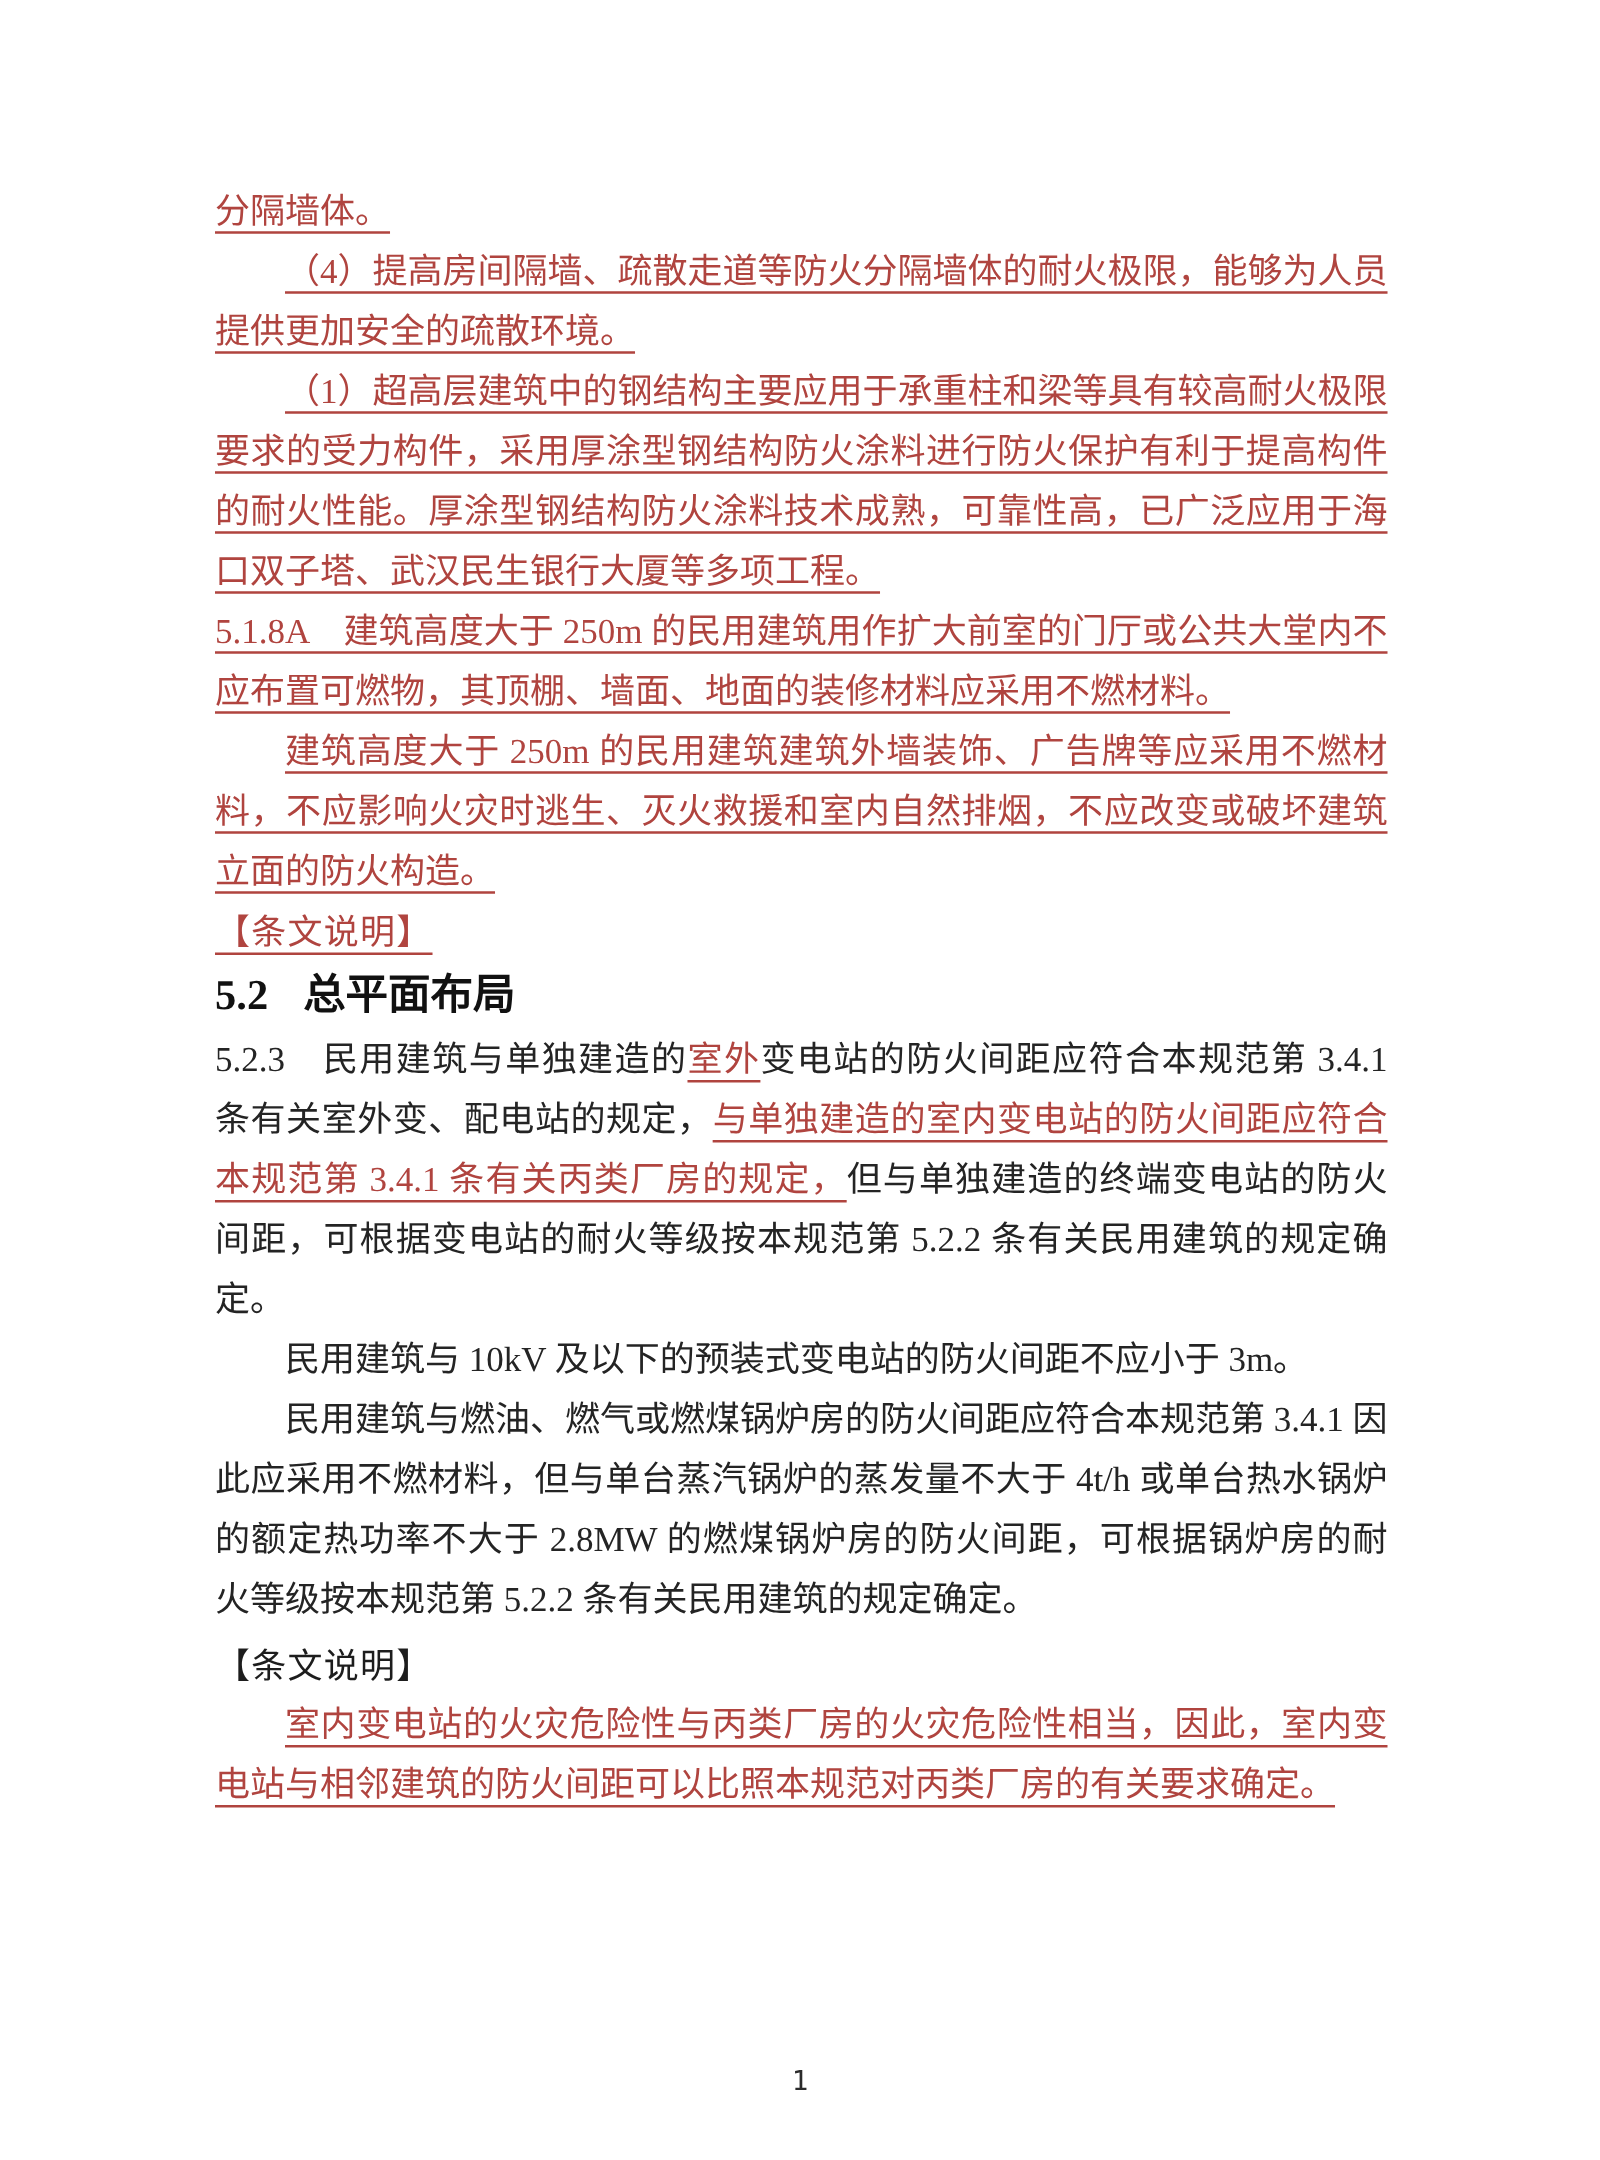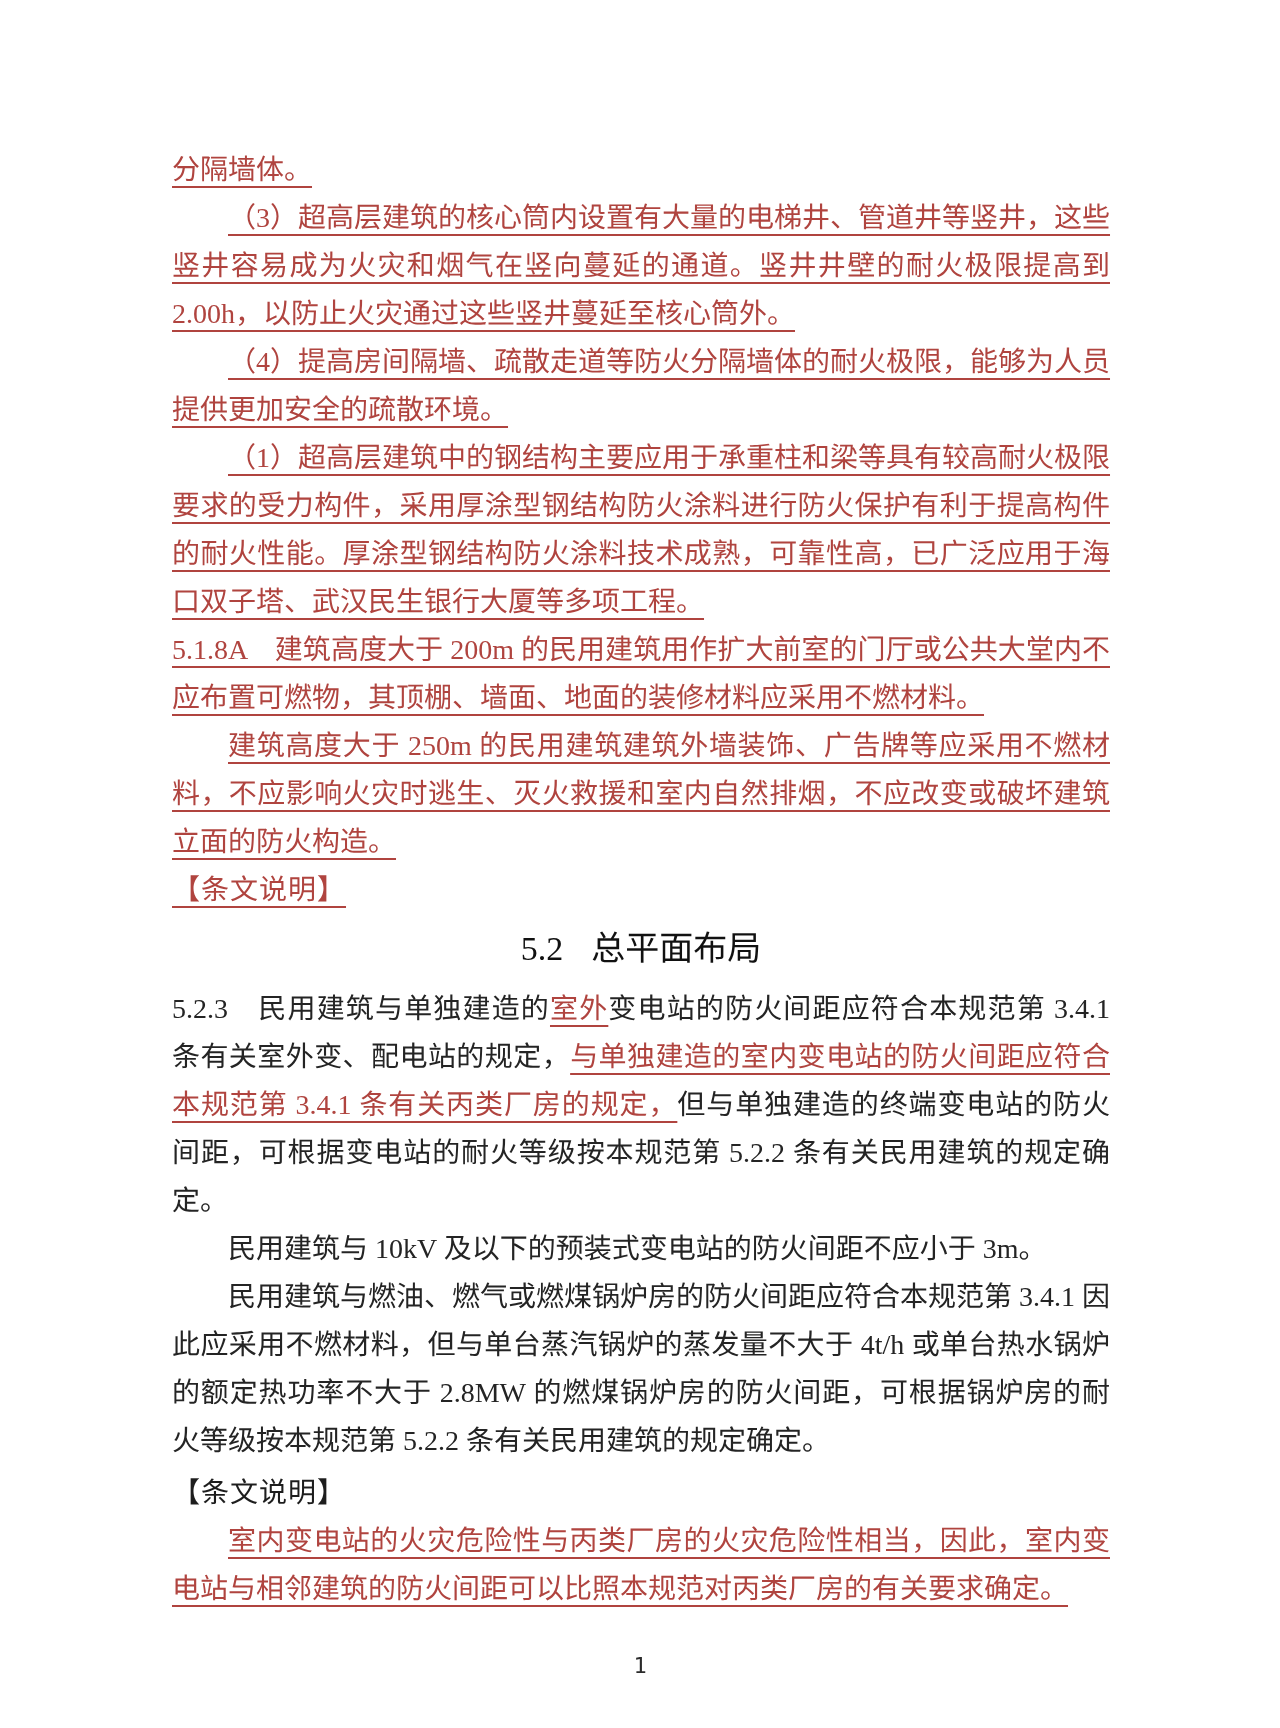--- a/index.html
+++ b/index.html
@@ -38,23 +38,23 @@
   }
   .note-label {
     font-family: "Liberation Sans", "DejaVu Sans", sans-serif;
     font-weight: 400;
     letter-spacing: 1px;
   }
   .black-note { margin-top: 4px; color: #1d1d1d; }
   .section-heading {
     margin: 8px 0 10px 0;
     font-size: 34px;
-    line-height: 52px;
-    font-weight: 400;
-    text-align: center;
+    line-height: 36px;
+    font-weight: 700;
+    text-align: left;
     color: #111111;
     font-family: "Liberation Sans", "DejaVu Sans", sans-serif;
   }
   .heading-number {
     font-family: "Liberation Serif", "DejaVu Serif", serif;
     margin-right: 28px;
   }
   .page-number {
     position: absolute;
     left: 0;
@@ -68,27 +68,26 @@
   }
 </style>
 </head>
 <body>
 
 <div class="page">
   <div class="text-block">
 
     <p class="para red ins">分隔墙体。</p>
 
-    <p class="para indent red ins">（3）超高层建筑的核心筒内设置有大量的电梯井、管道井等竖井，这些竖井容易成为火灾和烟气在竖向蔓延的通道。竖井井壁的耐火极限提高到 2.00h，以防止火灾通过这些竖井蔓延至核心筒外。</p>
 
     <p class="para indent red ins">（4）提高房间隔墙、疏散走道等防火分隔墙体的耐火极限，能够为人员提供更加安全的疏散环境。</p>
 
     <p class="para indent red ins">（1）超高层建筑中的钢结构主要应用于承重柱和梁等具有较高耐火极限要求的受力构件，采用厚涂型钢结构防火涂料进行防火保护有利于提高构件的耐火性能。厚涂型钢结构防火涂料技术成熟，可靠性高，已广泛应用于海口双子塔、武汉民生银行大厦等多项工程。</p>
 
-    <p class="para red ins">5.1.8A　建筑高度大于 200m 的民用建筑用作扩大前室的门厅或公共大堂内不应布置可燃物，其顶棚、墙面、地面的装修材料应采用不燃材料。</p>
+    <p class="para red ins">5.1.8A　建筑高度大于 250m 的民用建筑用作扩大前室的门厅或公共大堂内不应布置可燃物，其顶棚、墙面、地面的装修材料应采用不燃材料。</p>
 
     <p class="para indent red ins">建筑高度大于 250m 的民用建筑建筑外墙装饰、广告牌等应采用不燃材料，不应影响火灾时逃生、灭火救援和室内自然排烟，不应改变或破坏建筑立面的防火构造。</p>
 
     <p class="para red ins note-label">【条文说明】</p>
 
 
     <h2 class="section-heading">
       <span class="heading-number">5.2</span><span>总平面布局</span>
     </h2>
 

